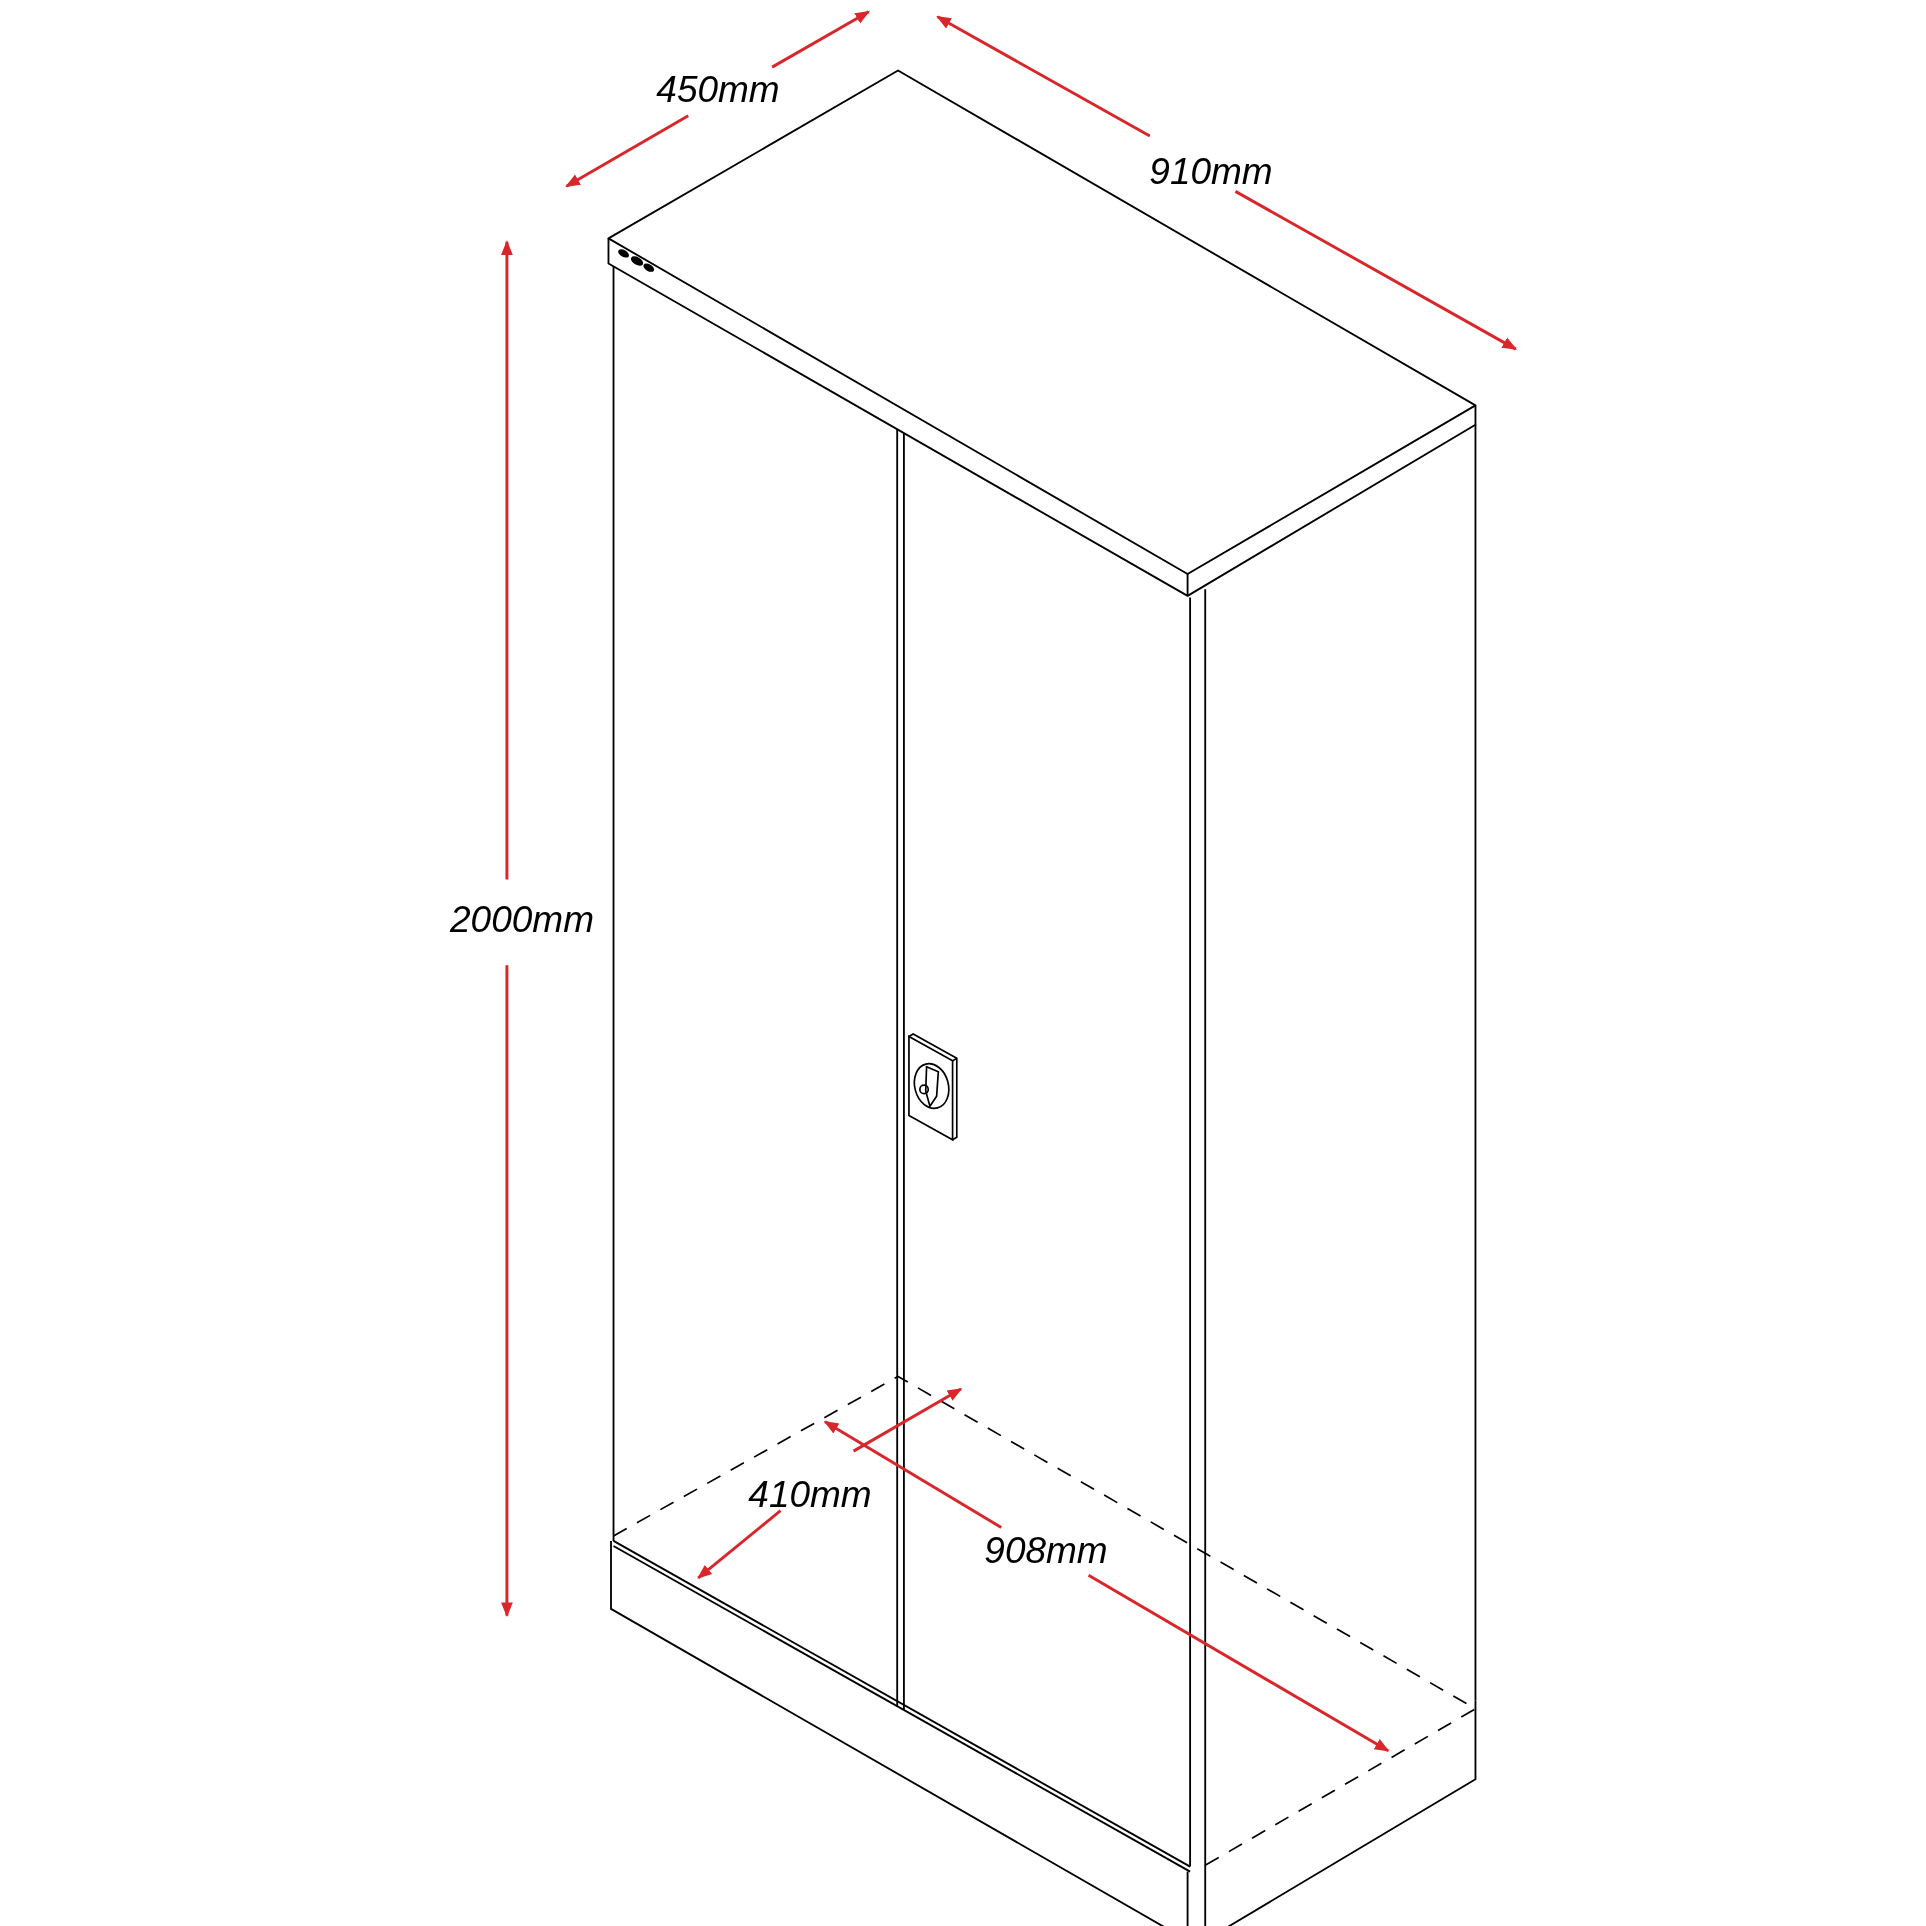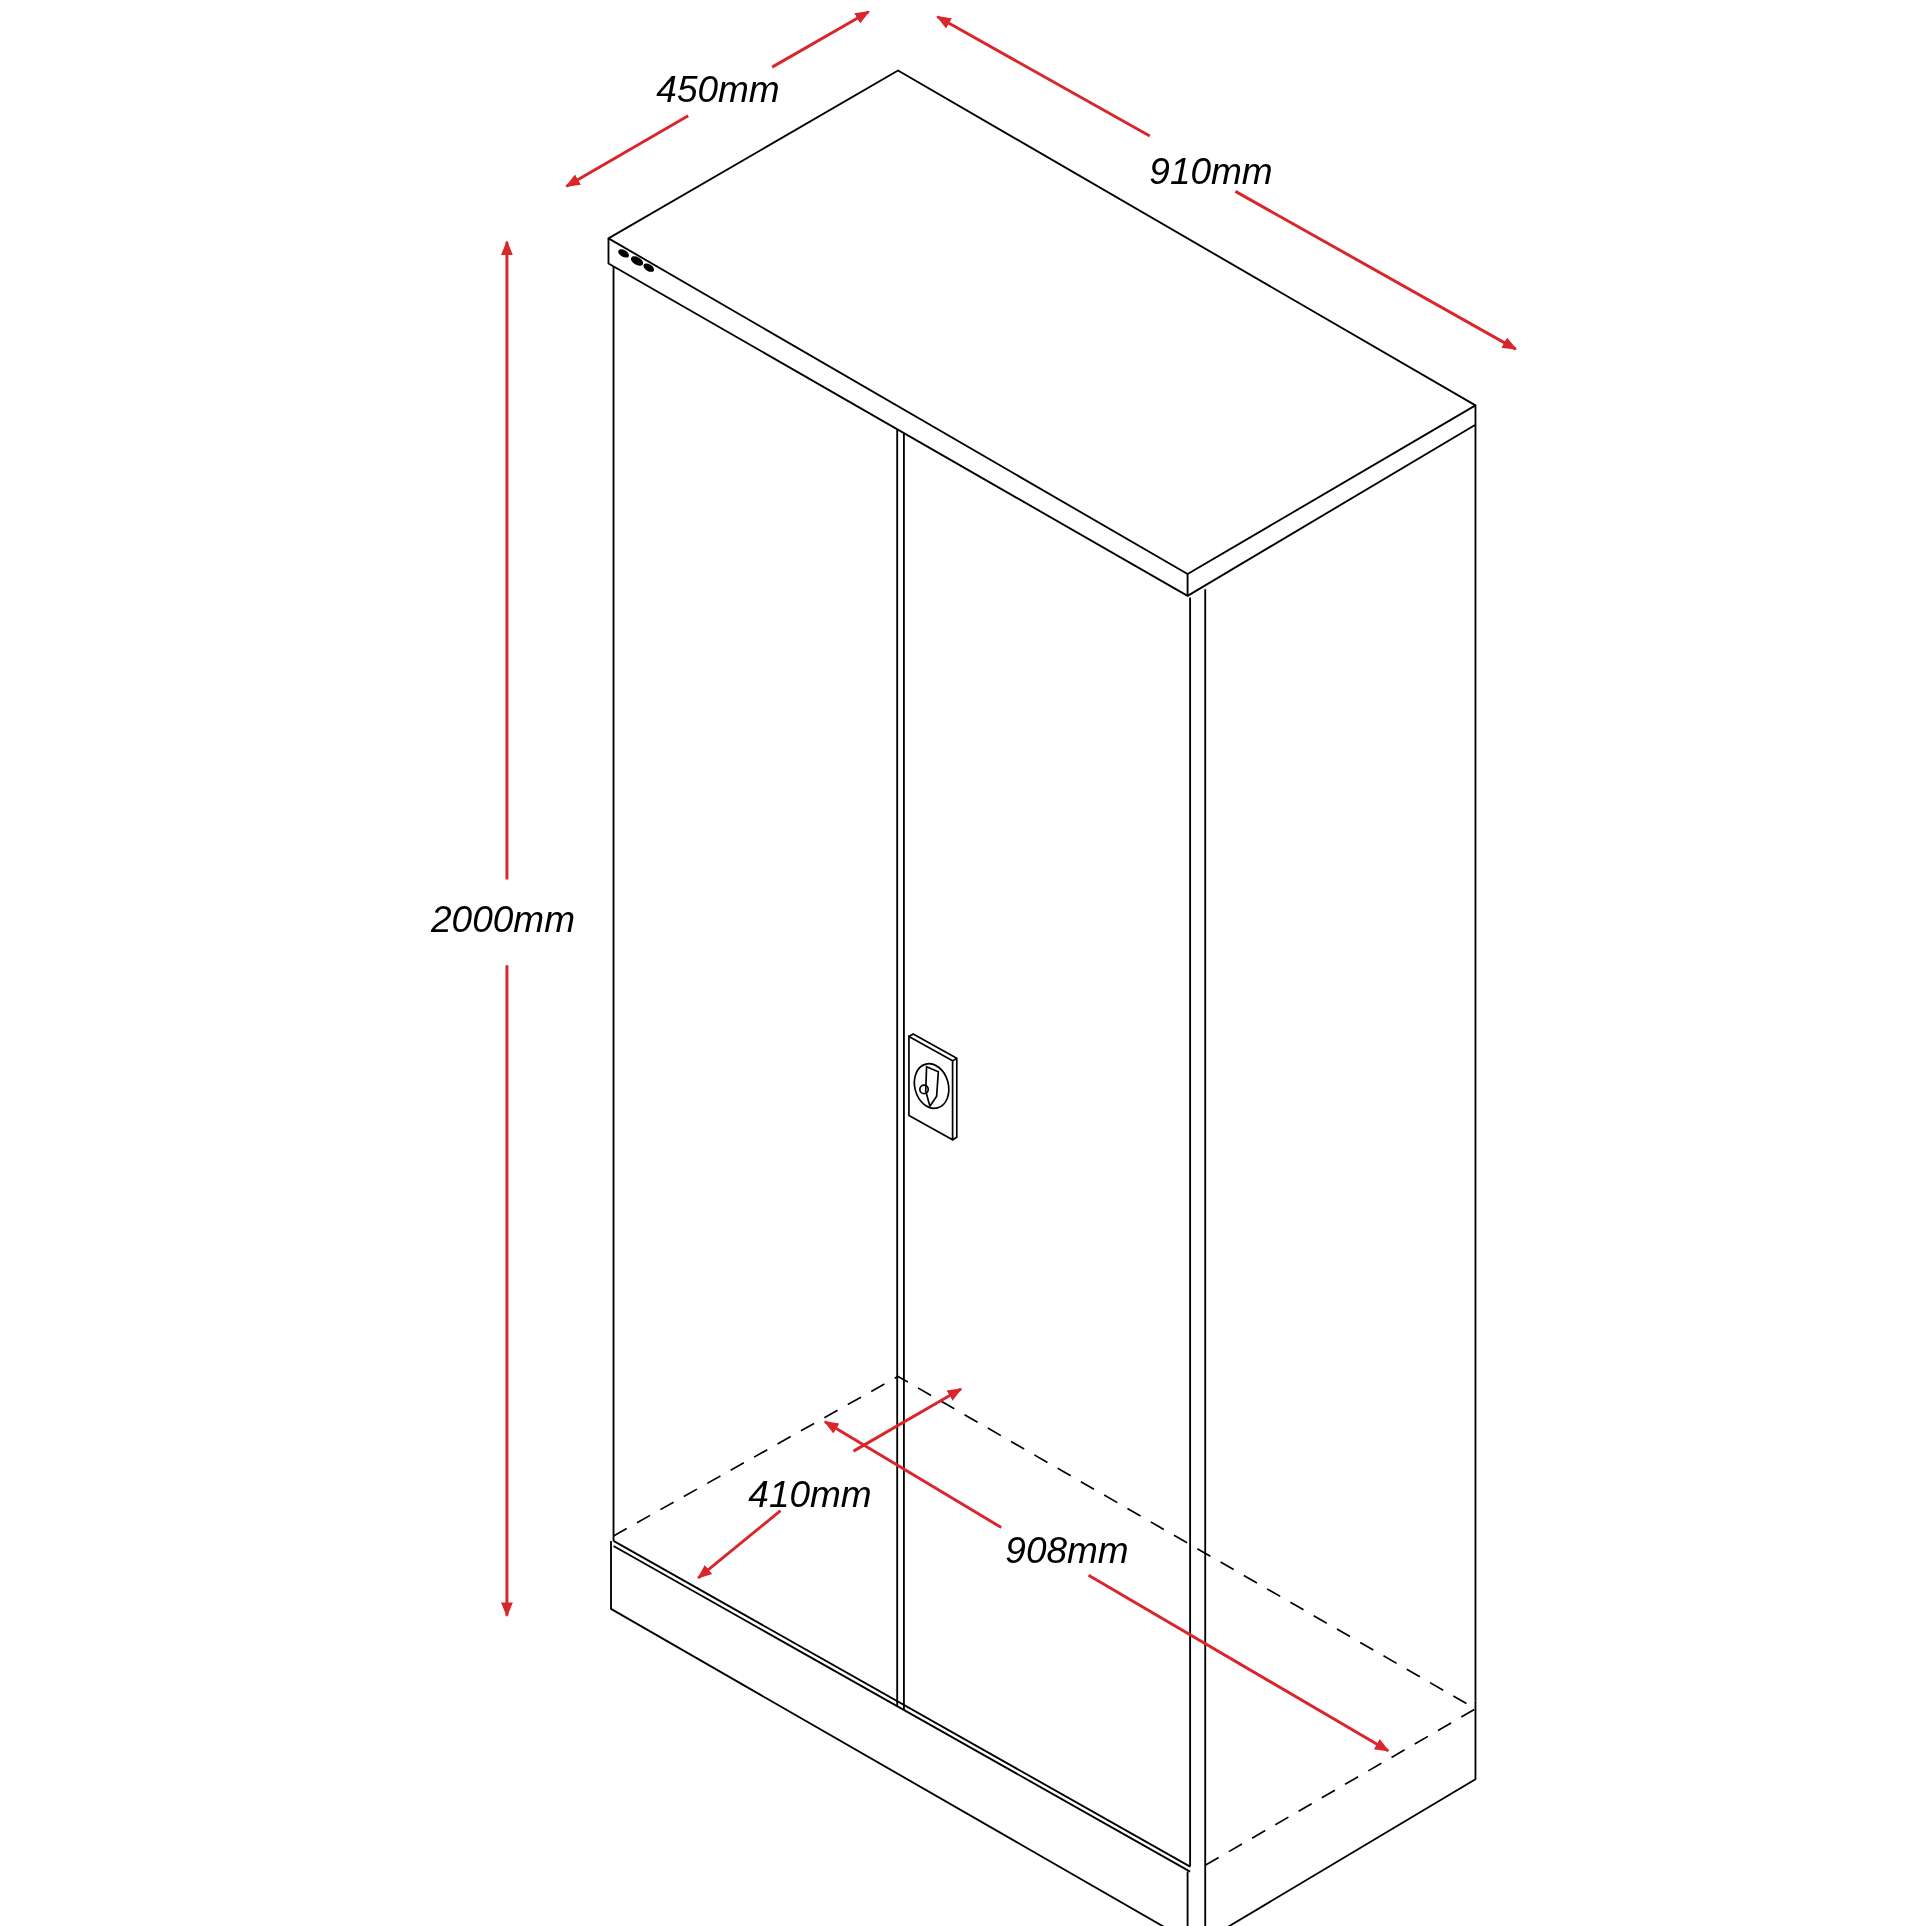--- a/index.html
+++ b/index.html
@@ -68,16 +68,16 @@
     <line x1="604" y1="1150" x2="604" y2="1925" marker-end="url(#ah)"></line>
     <line x1="1017" y1="1729" x2="1145" y2="1655" marker-end="url(#ah)"></line>
     <line x1="930" y1="1800" x2="832" y2="1880" marker-end="url(#ah)"></line>
     <line x1="1193" y1="1820" x2="983" y2="1694" marker-end="url(#ah)"></line>
     <line x1="1297" y1="1877" x2="1654" y2="2086" marker-end="url(#ah)"></line>
   </g>
 </svg>
 
 <div class="lbl" style="left:718px; top:90px;">450mm</div>
 <div class="lbl" style="left:1211px; top:172px;">910mm</div>
-<div class="lbl" style="left:503px; top:920px;">2000mm</div>
+<div class="lbl" style="left:522px; top:920px;">2000mm</div>
 <div class="lbl" style="left:810px; top:1495px;">410mm</div>
-<div class="lbl" style="left:1046px; top:1551px;margin-left:21px;">908mm</div>
+<div class="lbl" style="left:1046px; top:1551px;">908mm</div>
 
 
 </body></html>

